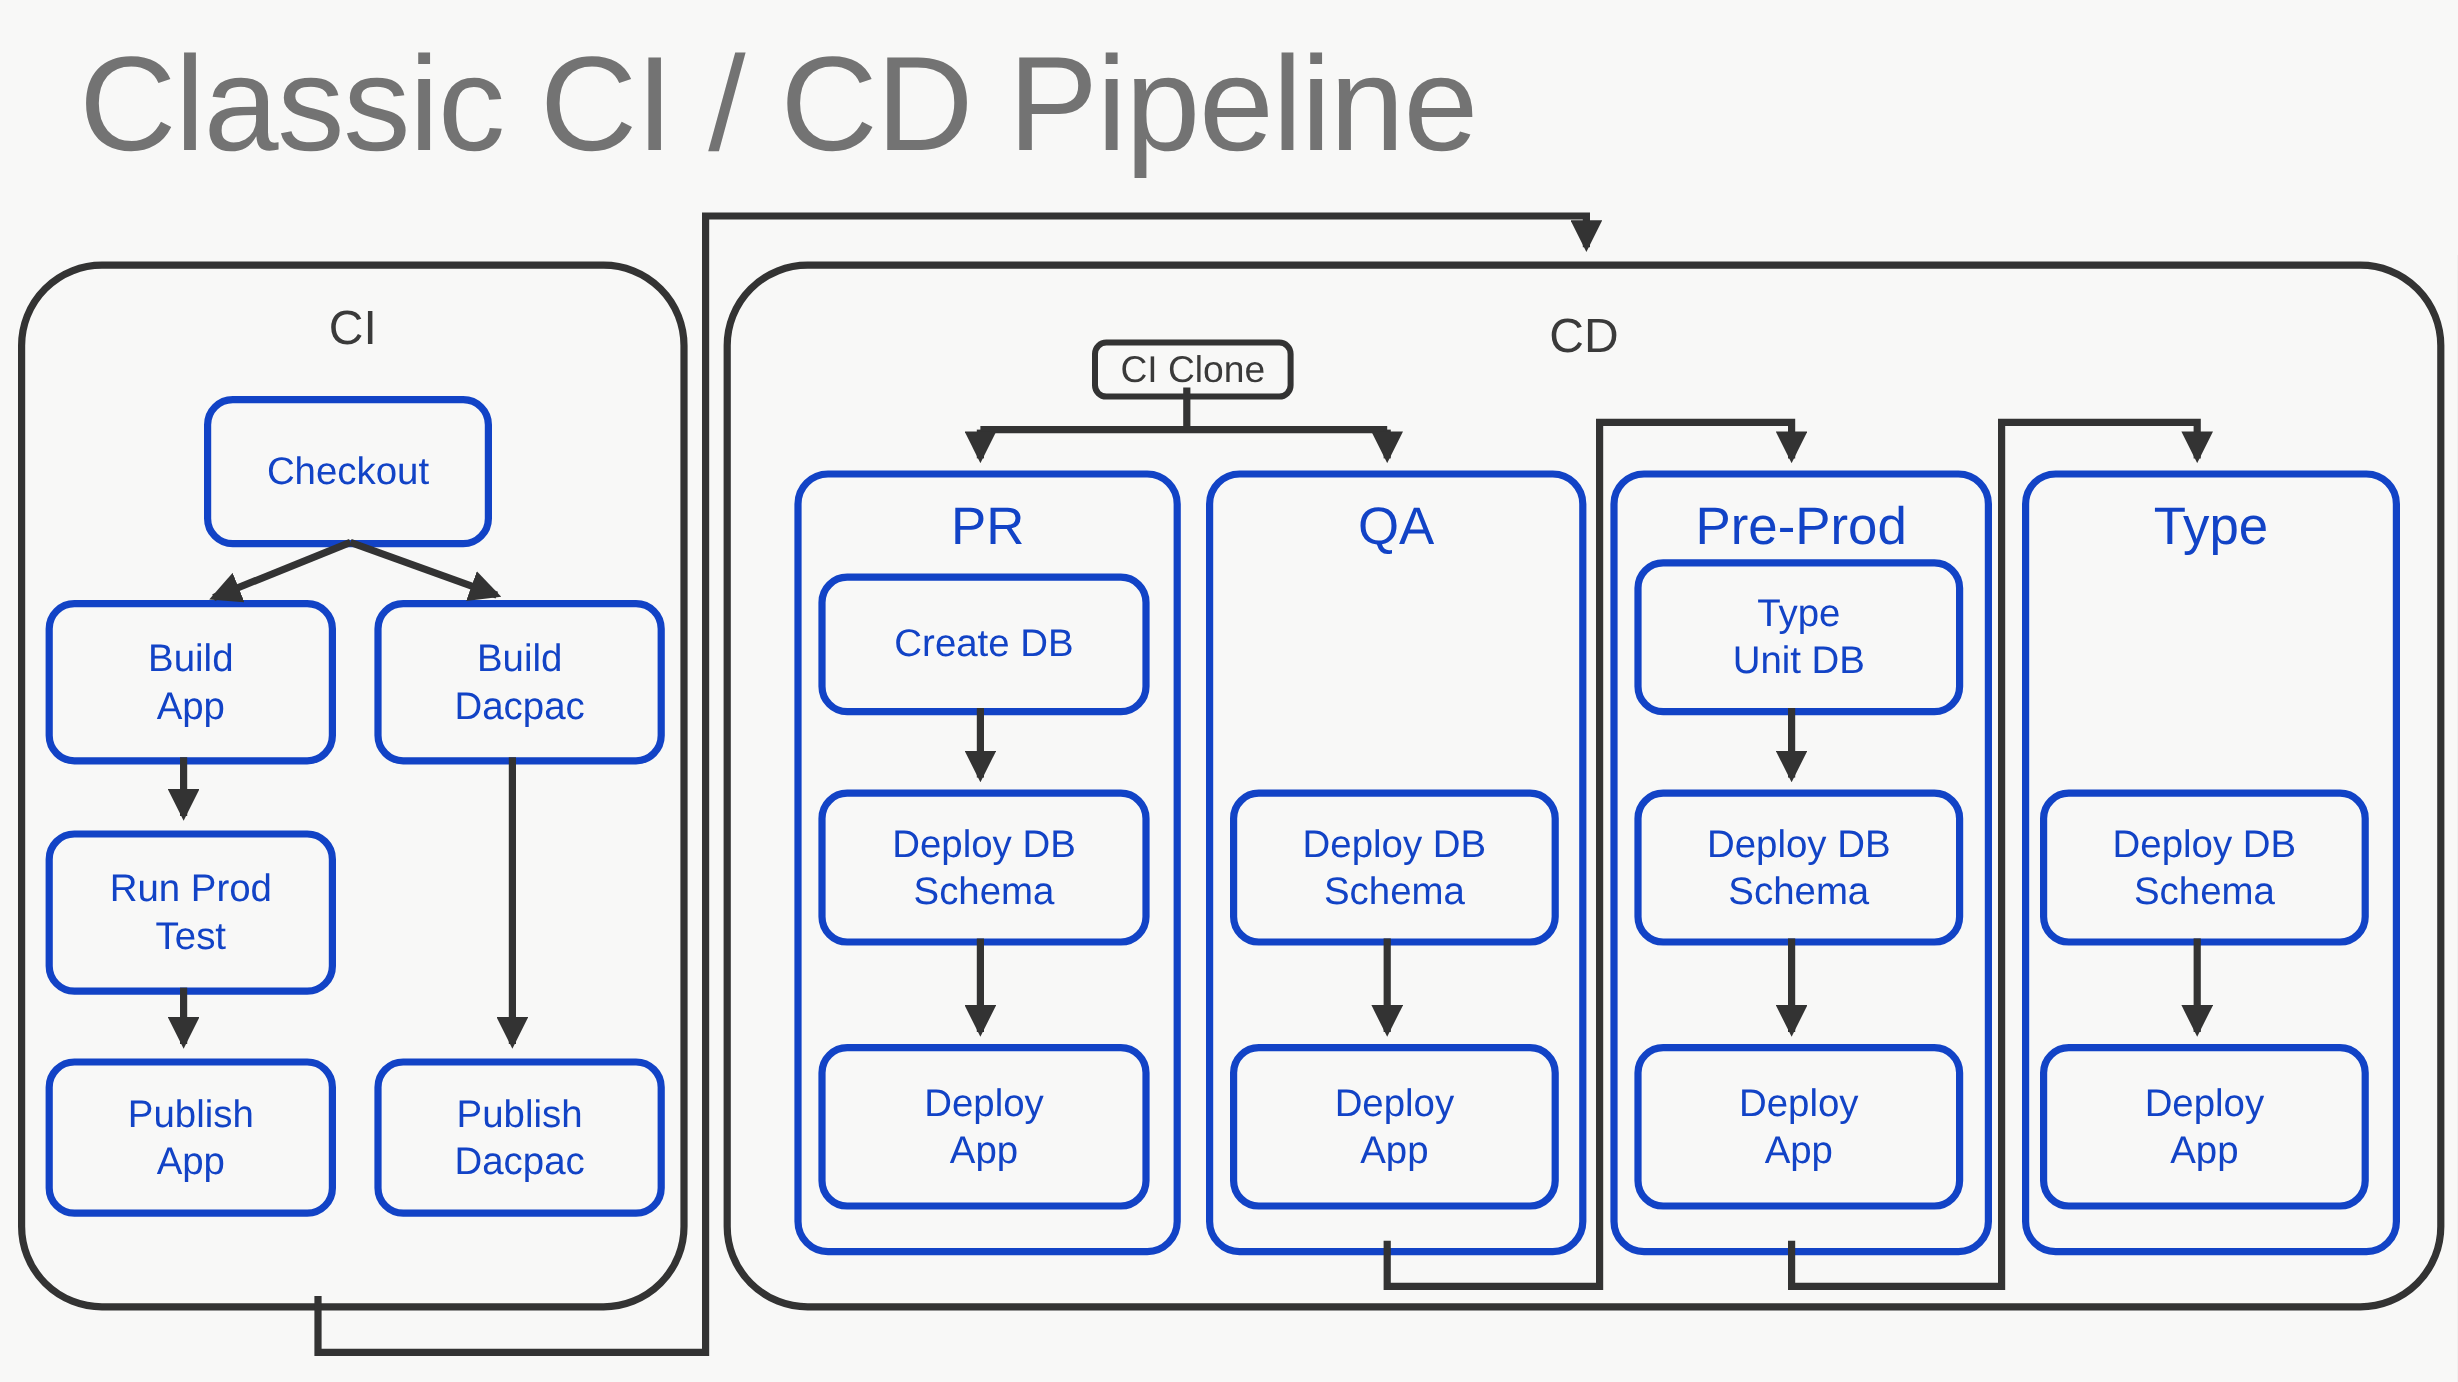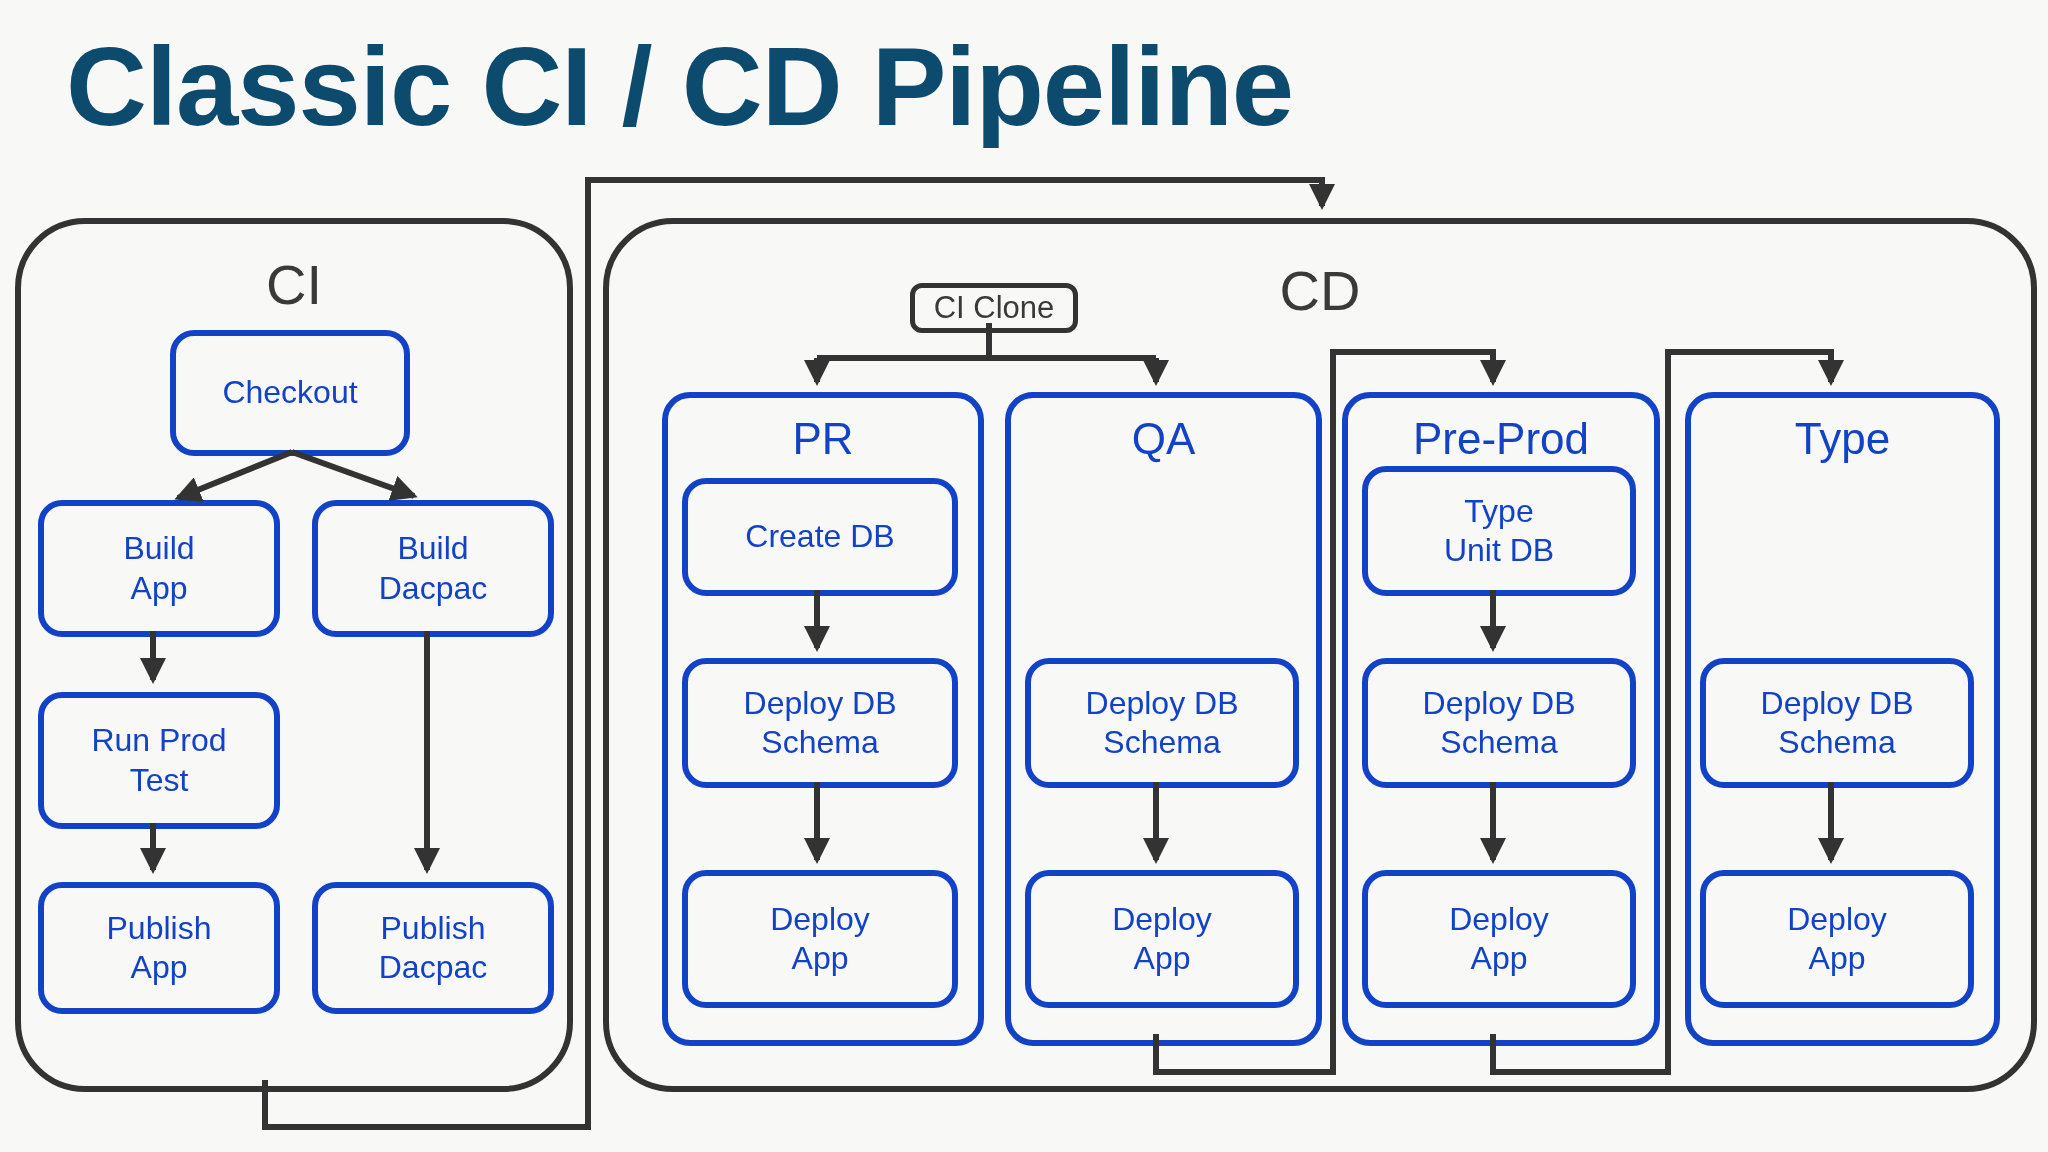--- a/index.html
+++ b/index.html
@@ -4,28 +4,28 @@
 <style>
   html,body{margin:0;padding:0;background:#e9e9e9;}
   #stage{
     position:relative;width:2048px;height:1152px;overflow:hidden;
     background:#f8f8f7;
     font-family:"Liberation Sans", sans-serif;
   }
   .abs{position:absolute;}
   #page-title{
     left:66px;top:22px;width:1500px;
-    font-size:112px;font-weight:700;letter-spacing:-1px;
-    color:#0c4a6e;white-space:nowrap;
+    font-size:112px;font-weight:400;letter-spacing:-1px;
+    color:#737373;white-space:nowrap;
   }
   .container-outline{
     border:6px solid #333333;border-radius:70px;background:transparent;
   }
   .container-label{
-    text-align:center;font-size:56px;color:#3a3a3a;font-weight:400;
+    text-align:center;font-size:40px;color:#3a3a3a;font-weight:400;
   }
   .lane{
     border:6px solid #1243c6;border-radius:28px;background:transparent;
   }
   .lane-label{
     text-align:center;font-size:44px;color:#1243c6;margin-top:16px;font-weight:400;
   }
   .task-box{
     border:6px solid #1243c6;border-radius:24px;background:transparent;
     display:flex;flex-direction:column;align-items:center;justify-content:center;

